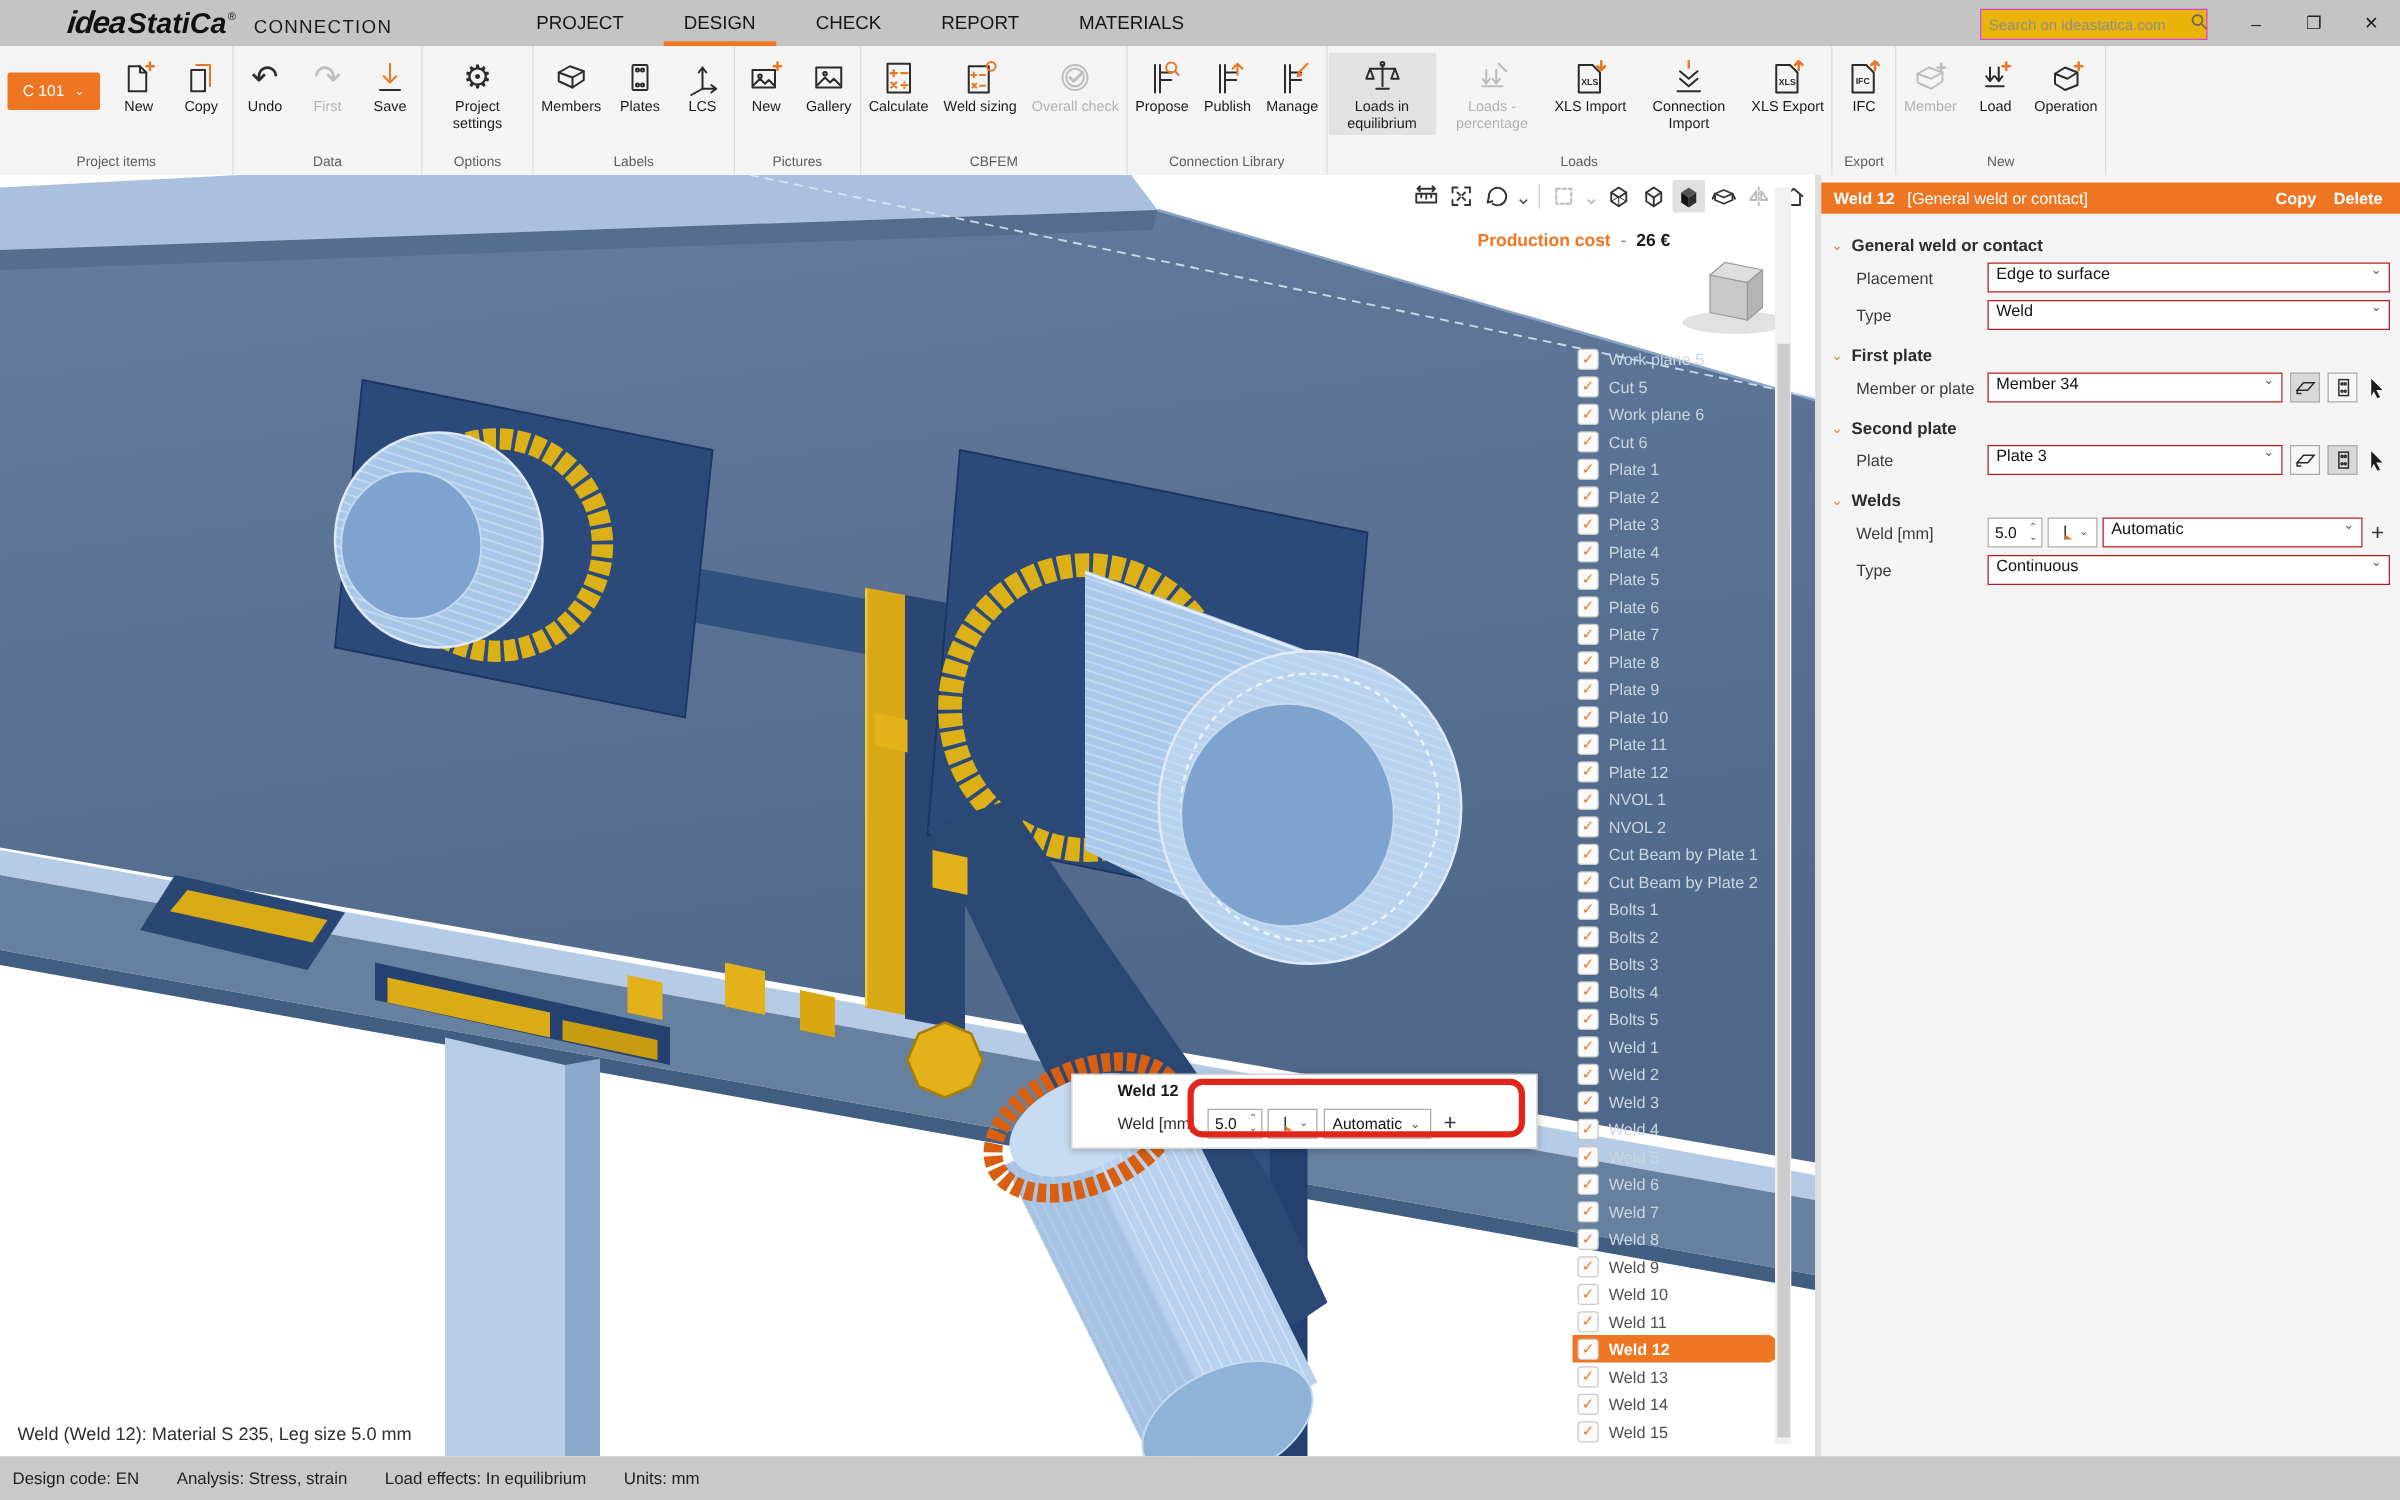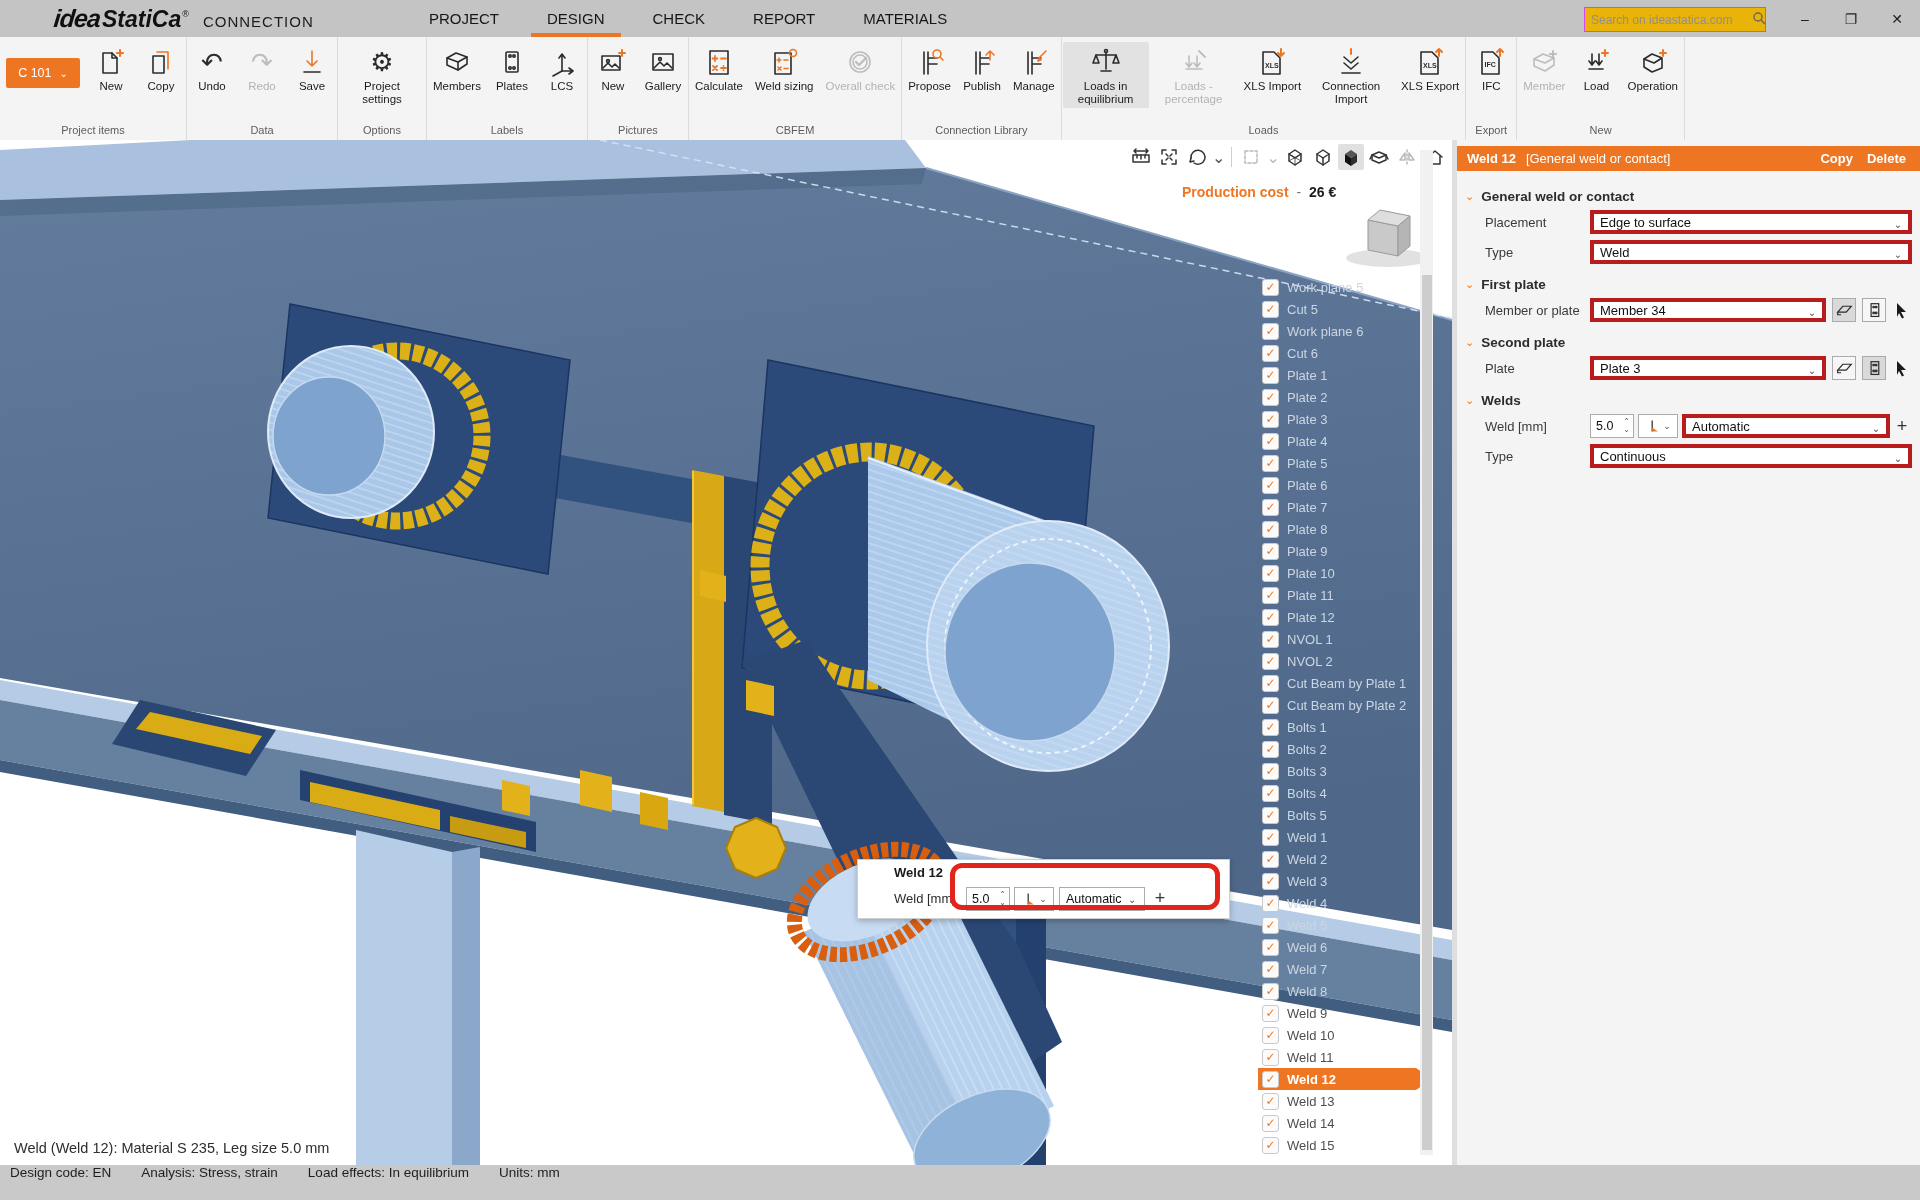--- a/index.html
+++ b/index.html
@@ -76,33 +76,33 @@
   .phead{position:absolute;left:0;top:6px;right:0;height:25px;background:#ee7623;color:#fff;display:flex;align-items:center;font-size:13px;}
   .phead .pt{font-weight:bold;margin-left:10px;}
   .phead .ps{margin-left:10px;}
   .phead .sp{flex:1;}
   .phead .pa{font-weight:bold;margin-right:14px;}
   .pbody{position:absolute;left:8px;top:36px;right:8px;}
   .psec{margin-top:13px;display:flex;align-items:center;font-size:13.5px;font-weight:bold;color:#2c2c2c;}
   .psec .sc{color:#ee7623;font-size:11px;margin-right:7px;font-weight:normal;}
   .prow{display:flex;align-items:center;margin-top:6px;height:24px;}
   .prow .plab{width:105px;font-size:13px;color:#3a3a3a;padding-left:20px;flex:0 0 auto;}
-  .sel{height:24px;background:#fff;border:4px solid #b91c1c;display:flex;align-items:flex-end;box-sizing:border-box;flex:1;}
+  .sel{height:24px;background:#fff;border:1px solid #b91c1c;display:flex;align-items:flex-start;box-sizing:border-box;flex:1;}
   .sel .sv{flex:1;font-size:13px;padding-left:6px;color:#111;white-space:nowrap;}
   .sel .schev{width:20px;font-size:10px;color:#555;text-align:center;}
   .ibtn{width:24px;height:24px;border:1px solid #ababab;background:#f6f6f6;margin-left:6px;display:flex;align-items:center;justify-content:center;box-sizing:border-box;flex:0 0 auto;}
   .ibtn.on{background:#d9d9d9;}
   .curs{width:22px;height:24px;display:flex;align-items:center;justify-content:center;margin-left:4px;flex:0 0 auto;}
   .spin2{width:44px;height:24px;background:#fff;border:1px solid #ababab;display:flex;align-items:center;box-sizing:border-box;flex:0 0 auto;}
   .spin2 .val{flex:1;font-size:12.5px;padding-left:5px;color:#111;}
   .spin2 .arr{width:13px;display:flex;flex-direction:column;align-items:center;font-size:8px;color:#555;line-height:.95;}
   .wbtn2{width:40px;height:24px;background:#fff;border:1px solid #ababab;display:flex;align-items:center;justify-content:center;gap:2px;margin-left:4px;box-sizing:border-box;flex:0 0 auto;}
   .plus2{width:20px;height:24px;display:flex;align-items:center;justify-content:center;font-size:18px;color:#333;margin-left:2px;flex:0 0 auto;}
   
-  .statusbar{position:absolute;left:0;top:1165px;width:1920px;height:35px;background:#c9c9c9;display:flex;font-size:13.5px;color:#1e1e1e;}
+  .statusbar{position:absolute;left:0;top:1165px;width:1920px;height:35px;background:#c9c9c9;display:flex;align-items:center;font-size:13.5px;color:#1e1e1e;}
   .statusbar .si{margin-left:30px;}
   .statusbar .si:first-child{margin-left:10px;}
 </style>
 </head>
 <body>
 
 <div class="titlebar">
   <div class="logo">
     <span class="idea">idea</span>
     <span class="statica">StatiCa</span>
@@ -166,21 +166,21 @@
         <div class="rbtn">
           <div class="ric">
             <span class="glyph">↶</span>
           </div>
           <div class="rlab">Undo</div>
         </div>
         <div class="rbtn disabled">
           <div class="ric">
             <span class="glyph" style="color:#bdbdbd">↷</span>
           </div>
-          <div class="rlab">Redo</div>
+          <div class="rlab">First</div>
         </div>
         <div class="rbtn">
           <div class="ric">
             <svg width="30" height="30" viewBox="0 0 30 30" fill="none" stroke="#2b2b2b" stroke-width="1.6" stroke-linecap="round" stroke-linejoin="round">
               <path d="M15 4v15m-5-5l5 5 5-5" stroke="#ee7623"></path>
               <path d="M7 25h16"></path>
             </svg>
           </div>
           <div class="rlab">Save</div>
         </div>

